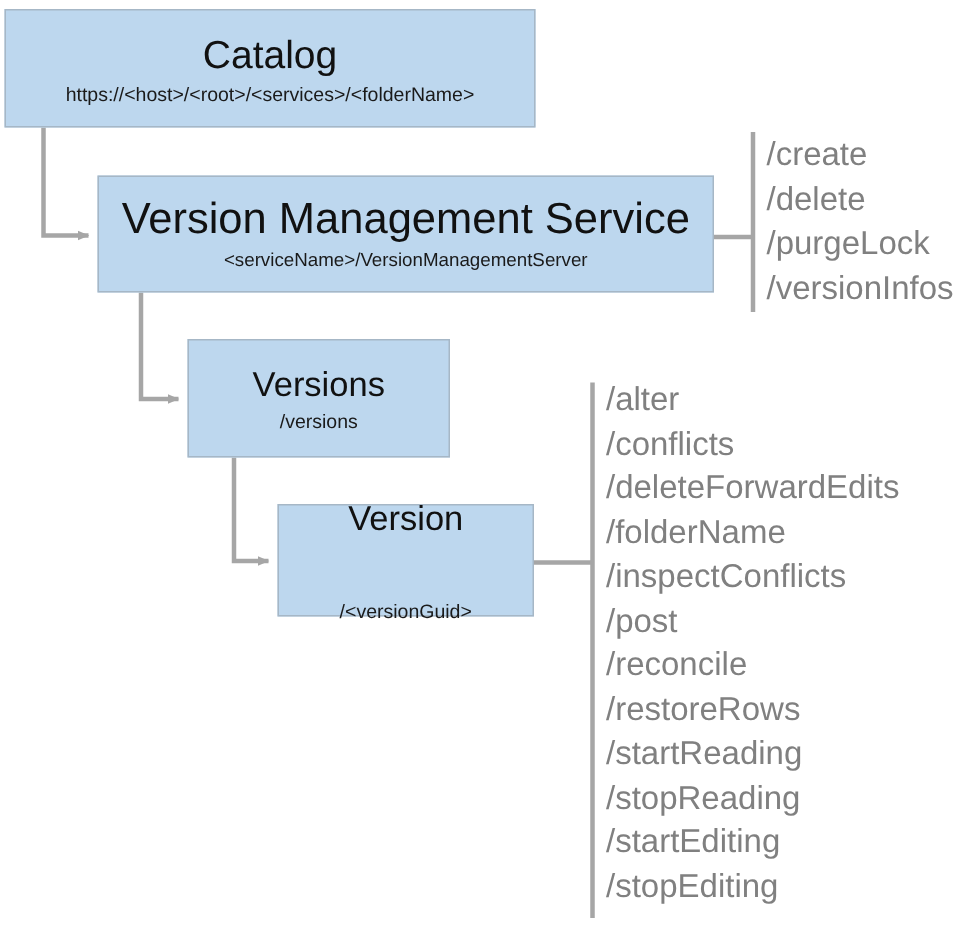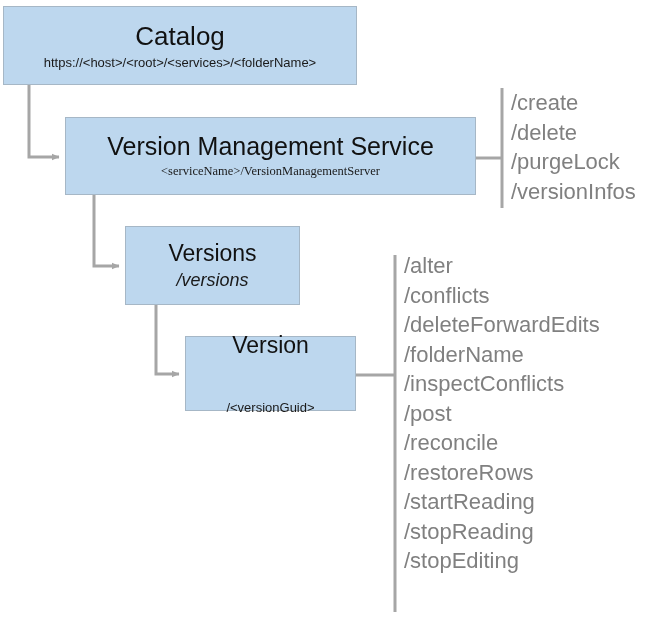--- a/index.html
+++ b/index.html
@@ -61,31 +61,31 @@
   }
   #node-catalog .node-title { font-size: 26px; }
   #node-catalog .node-path { font-size: 13px; margin-top: 7px; }
 
   #node-vms {
     left: 65px;
     top: 117px;
     width: 411px;
     height: 78px;
   }
-  #node-vms .node-title { font-size: 25px; }
-  #node-vms .node-path { font-size: 12.5px; margin-top: 6px; font-family: Liberation Serif, serif; }
+  #node-vms .node-title { font-size: 29px; }
+  #node-vms .node-path { font-size: 12.5px; margin-top: 6px; }
 
   #node-versions {
     left: 125px;
     top: 226px;
     width: 175px;
     height: 79px;
   }
   #node-versions .node-title { font-size: 23px; }
-  #node-versions .node-path { font-size: 18px; margin-top: 6px; font-style: italic; }
+  #node-versions .node-path { font-size: 13px; margin-top: 6px; }
 
   #node-version {
     left: 185px;
     top: 336px;
     width: 171px;
     height: 75px;
     gap: 39px;
   }
   #node-version .node-title { font-size: 23px; }
   #node-version .node-path { font-size: 13px; margin-top: 5px; }
@@ -186,16 +186,17 @@
       <span class="op">/alter</span>
       <span class="op">/conflicts</span>
       <span class="op">/deleteForwardEdits</span>
       <span class="op">/folderName</span>
       <span class="op">/inspectConflicts</span>
       <span class="op">/post</span>
       <span class="op">/reconcile</span>
       <span class="op">/restoreRows</span>
       <span class="op">/startReading</span>
       <span class="op">/stopReading</span>
+      <span class="op">/startEditing</span>
       <span class="op">/stopEditing</span>
     </div>
 
 </div>
 
 </body></html>

